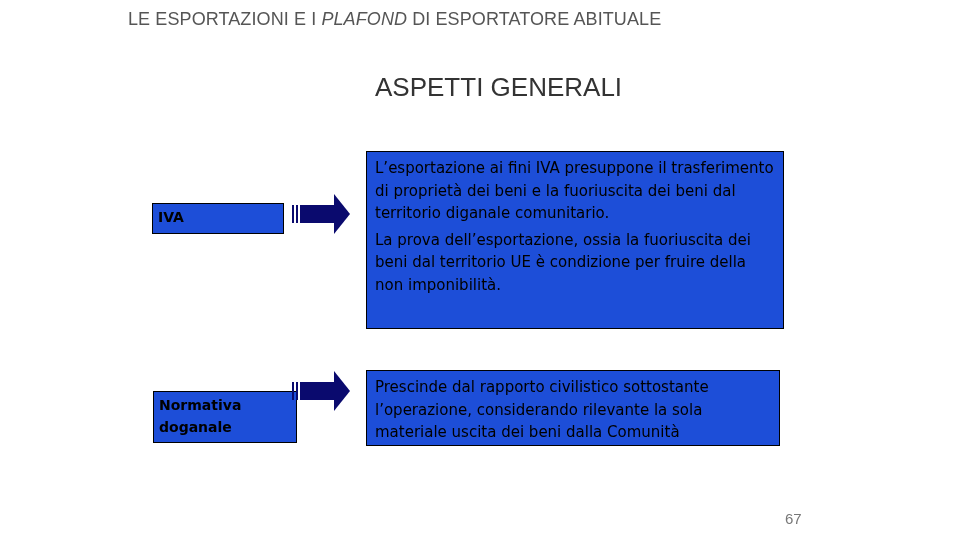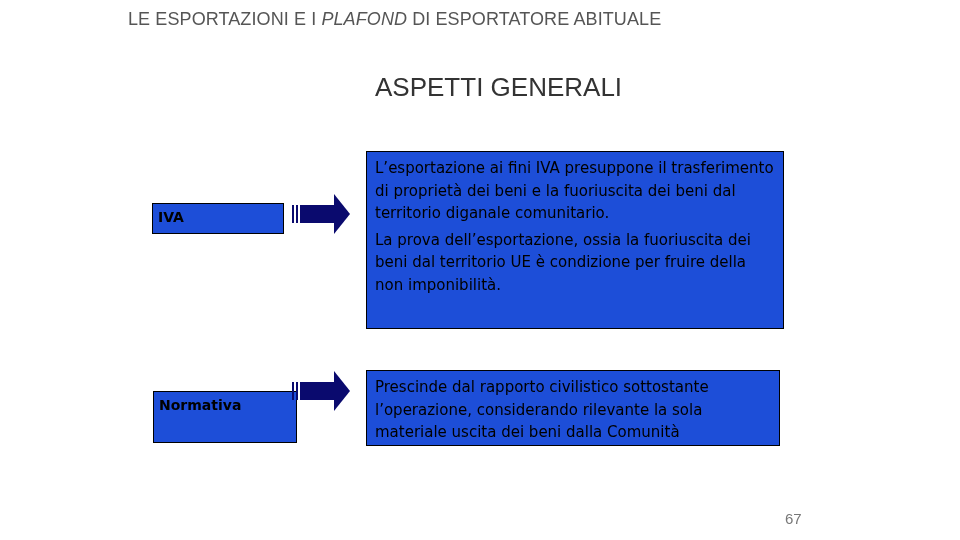--- a/index.html
+++ b/index.html
@@ -49,20 +49,21 @@
   <polygon points="42,2 58,22 42,42" fill="#0a0a6e"></polygon>
 </svg>
 
 <div class="box text-box" style="left:366px; top:151px; width:418px; height:178px;">
   <p>L’esportazione ai fini IVA presuppone il trasferimento di proprietà dei beni e la fuoriuscita dei beni dal territorio diganale comunitario.</p>
   <p>La prova dell’esportazione, ossia la fuoriuscita dei beni dal territorio UE è condizione per fruire della non imponibilità.</p>
 </div>
 
 <div class="box label-box" style="left:153px; top:377px; width:144px; height:52px;margin-top:14px;">
   <div>Normativa</div>
+  <div>doganale</div>
 </div>
 
 <svg class="arrow" style="left:292px; top:369px;" width="62" height="46" viewBox="0 0 62 46">
   <rect x="0" y="13" width="2" height="18" fill="#0a0a6e"></rect>
   <rect x="4" y="13" width="2" height="18" fill="#0a0a6e"></rect>
   <rect x="8" y="13" width="34" height="18" fill="#0a0a6e"></rect>
   <polygon points="42,2 58,22 42,42" fill="#0a0a6e"></polygon>
 </svg>
 
 <div class="box text-box" style="left:366px; top:370px; width:414px; height:76px;">

